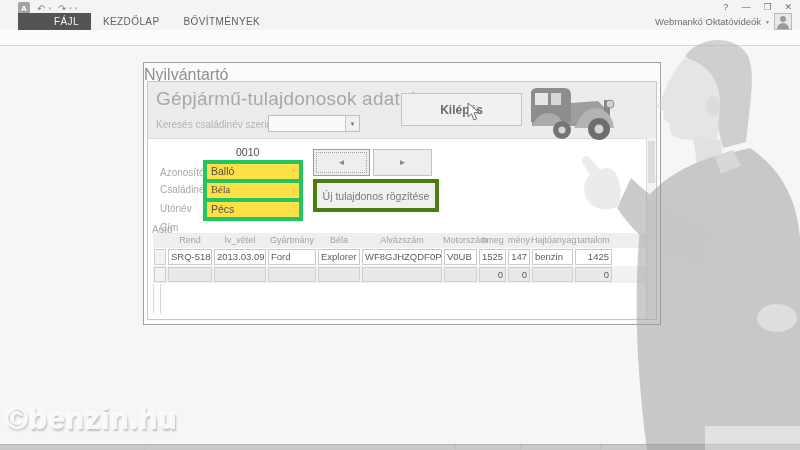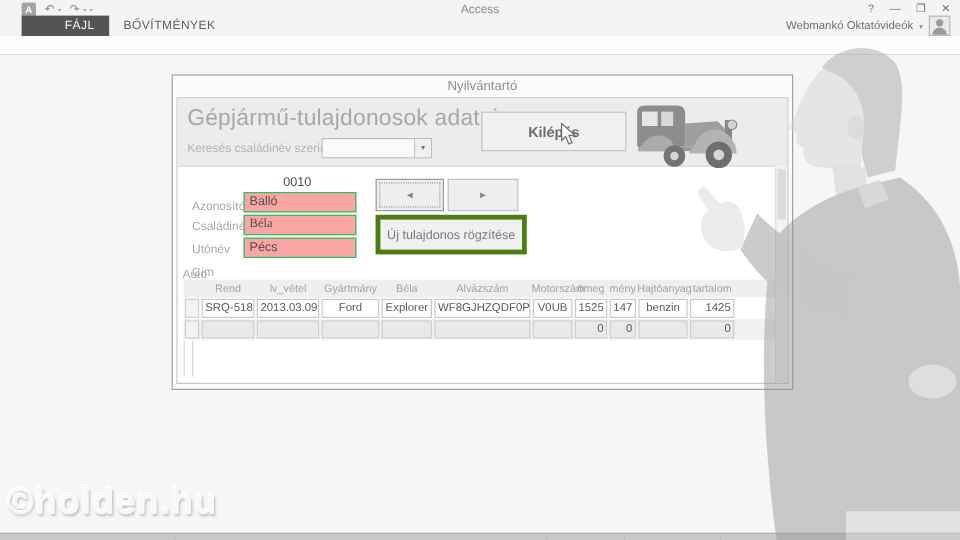--- a/index.html
+++ b/index.html
@@ -23,52 +23,52 @@
   .acccaret{font-size:6px;color:#8b8b8b;}
   .avatar{width:16px;height:15px;border:1px solid #b9b9b9;background:#e9e9e9;position:relative;overflow:hidden;}
   .avatar .head{position:absolute;left:5px;top:2px;width:6px;height:6px;border-radius:50%;background:#9b9b9b;}
   .avatar .bust{position:absolute;left:2px;top:9px;width:12px;height:7px;border-radius:6px 6px 0 0;background:#9b9b9b;}
 
   .ribbonstrip{position:absolute;left:0;top:30px;width:800px;height:15px;background:#fcfcfc;border-bottom:1px solid #d9d9d9;}
   .workarea{position:absolute;left:0;top:46px;width:800px;height:398px;background:#f6f6f6;}
 
   
   .formwin{position:absolute;left:143px;top:62px;width:516px;height:261px;background:#fbfbfb;border:1px solid #a0a0a0;}
-  .formtitle{position:absolute;left:0;right:0;top:3px;text-align:center;font-size:11px;color:#8e8e8e;}
+  .formtitle{position:absolute;left:0;right:0;top:3px;text-align:left;font-size:16px;color:#8e8e8e;}
   .forminner{position:absolute;left:3px;top:18px;right:3px;bottom:4px;background:#fff;border:1px solid #c8c8c8;}
 
   .fheader{position:absolute;left:0;top:0;right:0;height:56px;background:#ececec;border-bottom:1px solid #dcdcdc;}
   .ftitle{position:absolute;left:8px;top:6px;font-size:19px;color:#a8a8a8;letter-spacing:.2px;white-space:nowrap;}
   .searchlbl{position:absolute;left:8px;top:37px;font-size:10px;color:#b3b3b3;white-space:nowrap;}
   .combo{position:absolute;left:120px;top:33px;width:90px;height:15px;background:#fafafa;border:1px solid #bdbdbd;font-size:10px;}
   .combobtn{position:absolute;right:0;top:0;bottom:0;width:13px;background:#f0f0f0;border-left:1px solid #c6c6c6;
             display:flex;align-items:center;justify-content:center;font-size:6px;color:#777;}
   .exitbtn{position:absolute;left:253px;top:11px;width:119px;height:31px;background:#f1f1f1;border:1px solid #c3c3c3;
            display:flex;align-items:center;justify-content:center;font-size:12px;font-weight:600;color:#6c6c6c;}
 
   .flabel{position:absolute;font-size:10px;color:#a9a9a9;white-space:nowrap;margin-top:20px;}
   .fvalue{position:absolute;font-size:10.5px;color:#4f4f4f;}
-  .fbox{position:absolute;width:88px;height:14px;background:#fca5a5;border:1px solid #22c55e;font-size:10.5px;color:#4f4f4f;
+  .fbox{position:absolute;width:88px;height:14px;background:#fde047;border:4px solid #22c55e;font-size:10.5px;color:#4f4f4f;
         padding:1px 0 0 4px;white-space:nowrap;overflow:hidden;}
 
   .navbtn{position:absolute;background:#eeeeee;border:1px solid #c2c2c2;display:flex;align-items:center;justify-content:center;
           font-size:8px;color:#868686;}
   .focusring{position:absolute;inset:2px;border:1px dotted #9e9e9e;}
   .newbtn{position:absolute;left:165px;top:97px;width:118px;height:25px;background:#f0f0f0;border:4px solid #4d7c0f;
           display:flex;align-items:center;justify-content:center;font-size:10.5px;color:#7a7a7a;white-space:nowrap;}
 
   .sublabel{position:absolute;left:4px;top:142px;font-size:10px;color:#a9a9a9;}
   .hstripe{position:absolute;left:5px;top:151px;width:493px;height:15px;background:#efefef;}
   .r2stripe{position:absolute;left:5px;top:184px;width:493px;height:17px;background:#f1f1f1;}
   .dgrid{position:absolute;left:5px;top:151px;display:grid;
          grid-template-columns:14px 46px 54px 50px 44px 82px 35px 29px 24px 43px 39px 33px;
          grid-template-rows:15px 18px 17px;}
   .hc{font-size:9px;color:#a3a3a3;text-align:center;white-space:nowrap;overflow:visible;line-height:15px;}
   .dc{border:1px solid #c9c9c9;background:#fff;margin:1px;font-size:9.5px;color:#5a5a5a;line-height:12px;
-      padding:1px 2px 0 2px;white-space:nowrap;overflow:hidden;text-align:center;}
+      padding:1px 2px 0 2px;white-space:nowrap;overflow:hidden;}
   .alt .dc,.dc.alt{background:#e9e9e9;border-color:#cfcfcf;}
   .sel{border:1px solid #cfcfcf;background:#f2f2f2;margin:1px;}
   .r{text-align:right;}
   .subedge{position:absolute;left:5px;top:202px;width:6px;height:30px;border-left:1px solid #d8d8d8;border-right:1px solid #d8d8d8;}
 
   .fscroll{position:absolute;right:0;top:56px;bottom:0;width:9px;background:#f3f3f3;border-left:1px solid #dddddd;}
   .fthumb{position:absolute;left:1px;right:1px;top:3px;height:42px;background:#dcdcdc;}
 
   
   .carbox{position:absolute;left:378px;top:3px;width:92px;height:57px;}
@@ -76,37 +76,37 @@
   .person{position:absolute;left:555px;top:28px;width:245px;height:422px;opacity:.5;z-index:50;pointer-events:none;}
   .watermark{position:absolute;left:6px;top:402px;font-size:30px;font-weight:bold;letter-spacing:1px;color:#f8f8f8;
              text-shadow:-1px -1px 0 rgba(255,255,255,.9),1px 2px 2px rgba(140,140,140,.5);z-index:20;}
   .statusbar{position:absolute;left:0;top:444px;width:800px;height:6px;background:#c9c9c9;border-top:1px solid #b3b3b3;z-index:10;}
   .statusbar i{position:absolute;top:0;bottom:0;width:1px;background:#bdbdbd;}
 </style>
 </head>
 <body>
 
 <div class="titlebar">
-  <div class="apptitle">Access</div>
   <div class="qat">
     <span class="appicon">A</span>
     <span>↶</span>
       <span class="qcaret">▾</span>
     <span>↷</span>
       <span class="qcaret">▾</span>
     <span class="qcaret">▾</span>
   </div>
   <div class="winbtns">
     <span>?</span>
     <span>—</span>
     <span>❐</span>
     <span>✕</span>
   </div>
   <div class="tabs">
     <span class="tab active">FÁJL</span>
+    <span class="tab">KEZDŐLAP</span>
     <span class="tab">BŐVÍTMÉNYEK</span>
   </div>
   <div class="account">
     <span class="accname">Webmankó Oktatóvideók</span>
     <span class="acccaret">▾</span>
     <span class="avatar">
         <span class="head"></span>
         <span class="bust"></span>
       </span>
   </div>
@@ -223,19 +223,19 @@
   <ellipse cx="158" cy="78" rx="7" ry="10" fill="#c2c2c2"></ellipse>
   <path d="M138 108 L166 112 L168 140 L142 136 Z" fill="#cecece"></path>
   <path d="M88 175 C105 150 140 132 170 126 L195 120 C225 140 242 170 245 210 L245 422 L92 422 C80 330 78 250 88 175 Z" fill="#9b9b9b"></path>
   <path d="M160 128 L178 122 L186 138 L166 146 Z" fill="#bcbcbc"></path>
   <path d="M150 238 C110 232 82 210 62 180 L76 150 C98 172 128 190 158 200 Z" fill="#999999"></path>
   <path d="M64 178 C52 184 40 182 33 173 C27 165 28 152 35 147 L27 134 C26 130 31 126 34 129 L45 142 C53 137 61 142 63 150 L66 162 Z" fill="#d8d8d8"></path>
   <ellipse cx="222" cy="290" rx="20" ry="14" fill="#c8c8c8"></ellipse>
   <rect x="150" y="398" width="95" height="24" fill="#cfcfcf"></rect>
 </svg>
 
-<div class="watermark">©holden.hu</div>
+<div class="watermark">©benzin.hu</div>
 <div class="statusbar">
   <i style="left:145px;"></i>
     <i style="left:455px;"></i>
     <i style="left:520px;"></i>
     <i style="left:600px;"></i>
 </div>
 
 </body></html>

